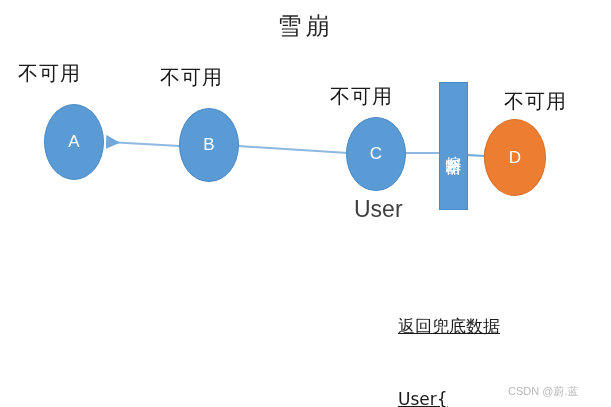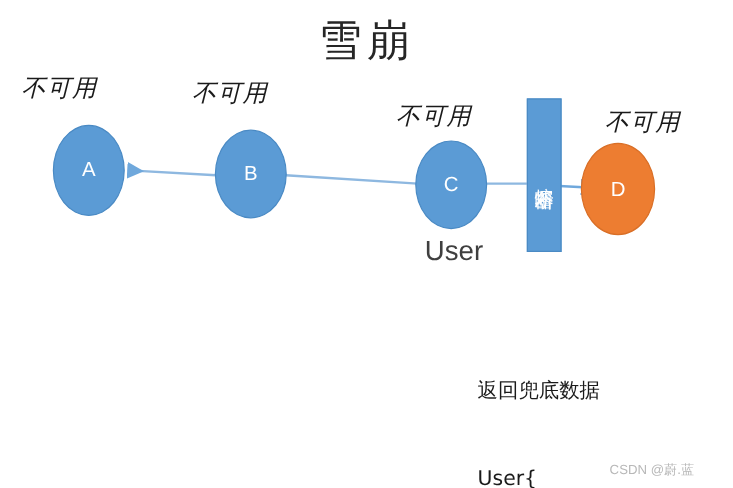--- a/index.html
+++ b/index.html
@@ -16,21 +16,21 @@
     font-family: "Liberation Sans", sans-serif;
     color: #1a1a1a;
   }
   .title {
     position: absolute;
     left: 0;
     top: 10px;
     width: 611px;
     text-align: center;
     font-family: "DejaVu Serif", "Liberation Serif", serif;
-    font-size: 36px;
+    font-size: 24px;
     letter-spacing: 4px;
     color: #262626;
     white-space: nowrap;
   }
   .node {
     position: absolute;
     border-radius: 50%;
     display: flex;
     align-items: center;
     justify-content: center;
@@ -46,21 +46,20 @@
     background: #ed7d31;
     border: 1px solid #d96f27;
   }
   .cn-label {
     position: absolute;
     font-family: "DejaVu Sans", "Liberation Sans", sans-serif;
     font-size: 20px;
     color: #1a1a1a;
     white-space: nowrap;
     letter-spacing: 1px;
-    font-style: italic;
   }
   .sub-label {
     position: absolute;
     font-family: "Liberation Sans", sans-serif;
     font-size: 23px;
     color: #3f3f3f;
     white-space: nowrap;
   }
   .breaker {
     position: absolute;
@@ -94,21 +93,21 @@
   .fallback-block {
     position: absolute;
     left: 398px;
     top: 266px;
     font-family: "DejaVu Sans", "Liberation Sans", sans-serif;
     font-size: 17px;
     line-height: 1.42;
     color: #1a1a1a;
     white-space: pre;
   }
-  .fallback-block .ln { display: block; }
+  .fallback-block .ln { display: block; text-decoration: underline; }
   .watermark {
     position: absolute;
     left: 508px;
     top: 384px;
     font-family: "Liberation Sans", sans-serif;
     font-size: 11px;
     color: #b8b8b8;
     white-space: nowrap;
   }
 </style>

